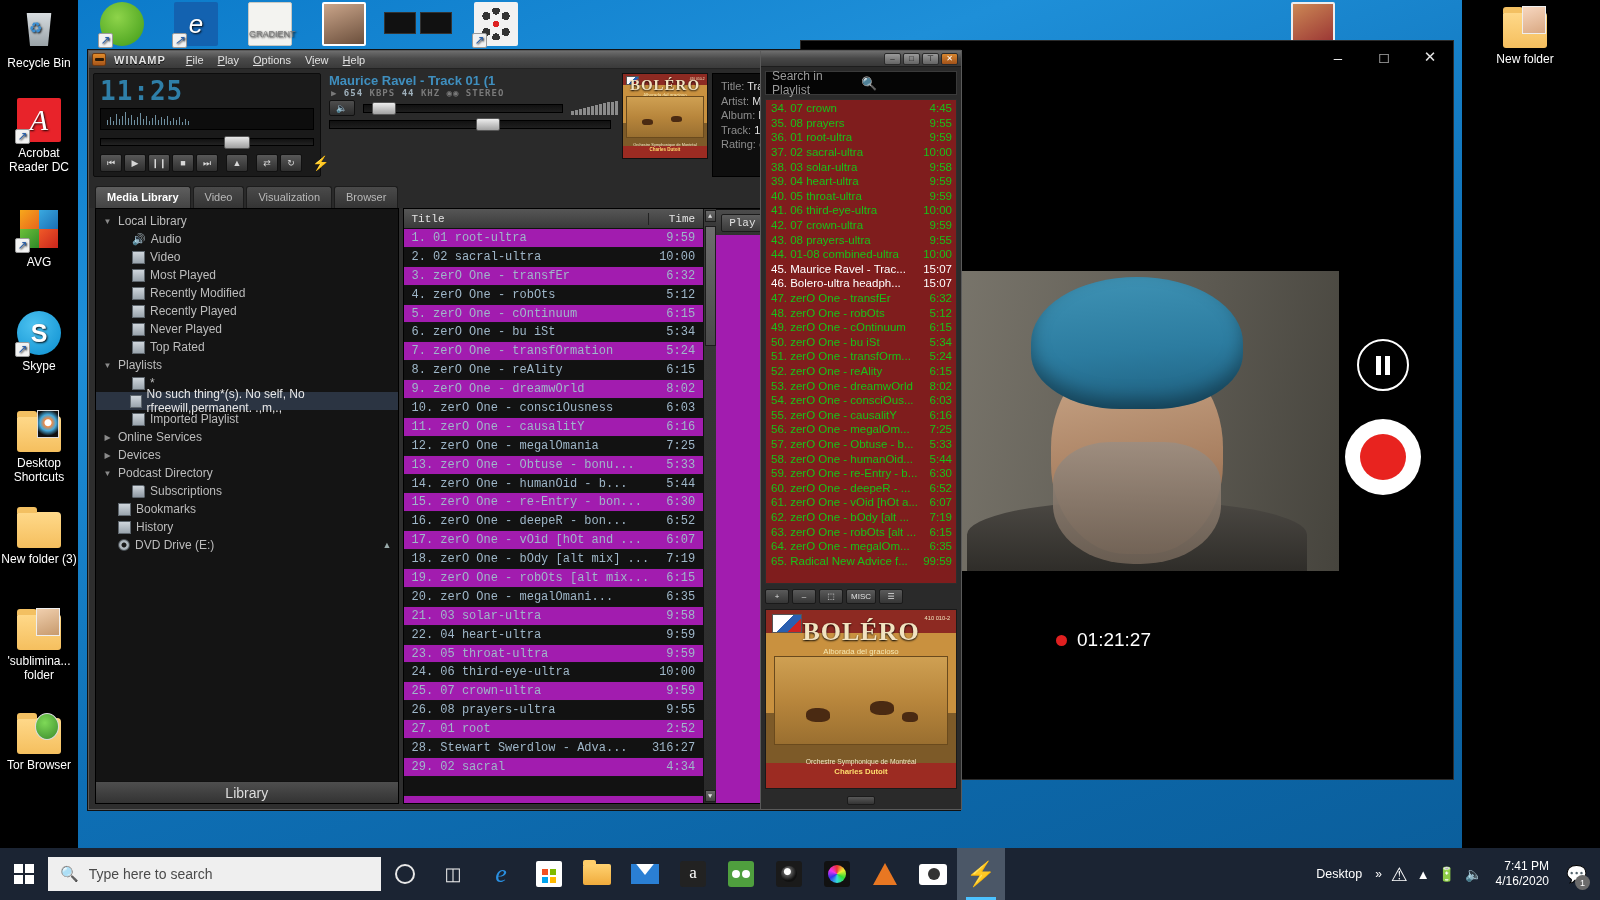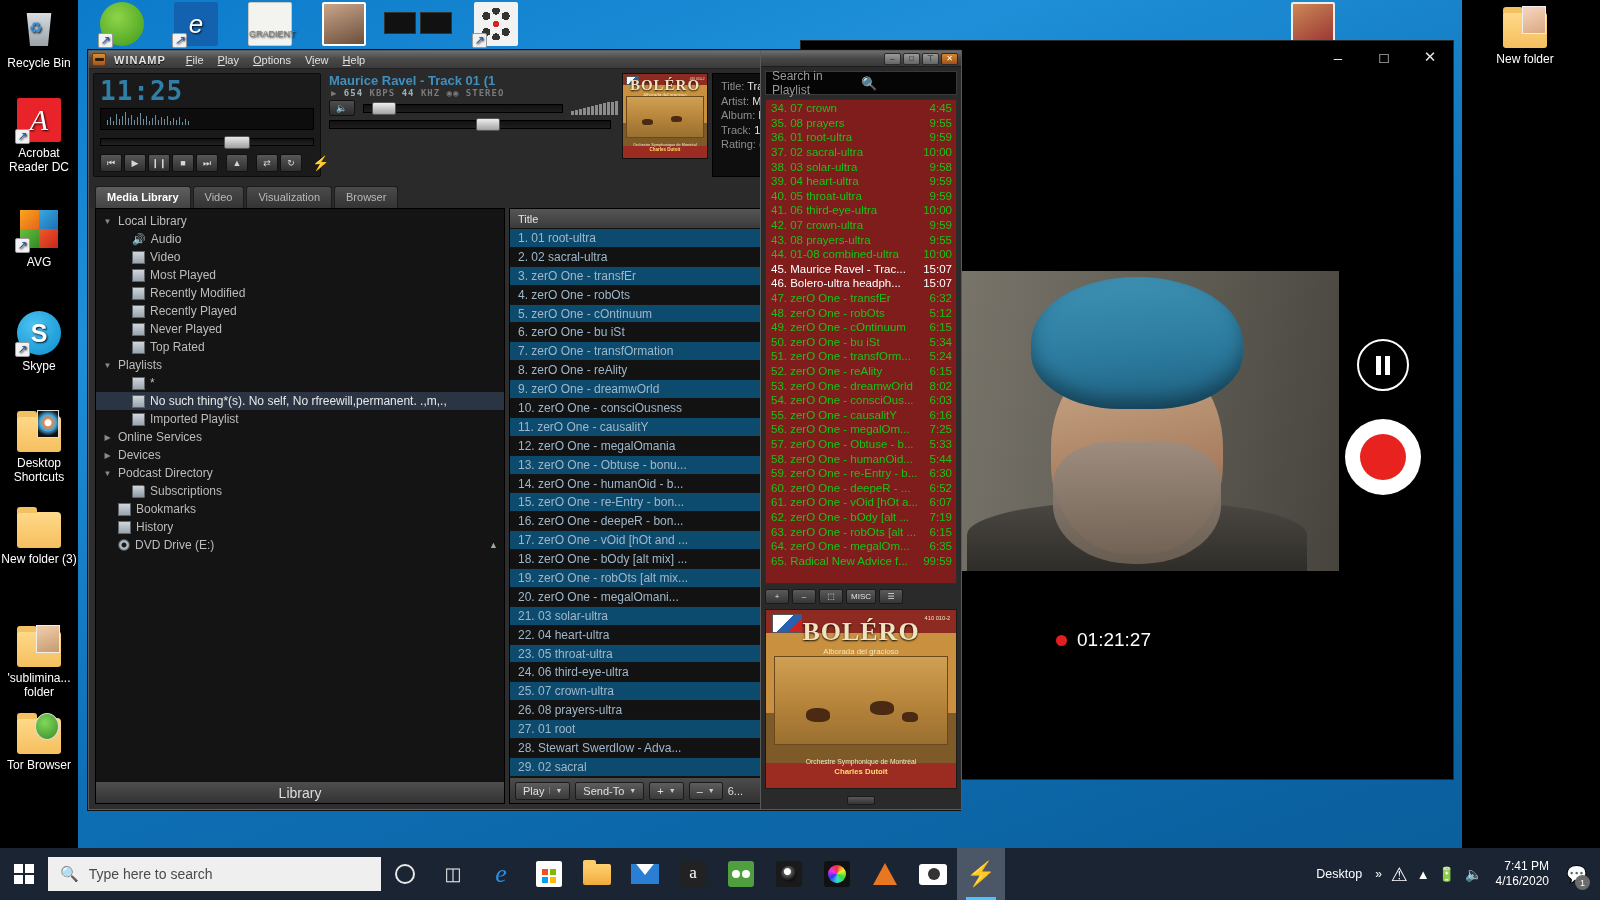--- a/index.html
+++ b/index.html
@@ -142,22 +142,22 @@
   .tico { width:13px; height:13px; display:inline-block; position:relative; }
   .ico-doc{background:linear-gradient(180deg,#cfd6dc,#9aa4ad);border:1px solid #5e666d;}
   .ico-folder{background:linear-gradient(180deg,#cfd6dc,#8e98a2);border:1px solid #5e666d;border-radius:1px 2px 1px 1px;}
   .ico-spk{color:#c3ccd3;font-size:11px;}
   .ico-disc{width:12px;height:12px;border-radius:50%;
     background:radial-gradient(circle,#1a1a1a 0 2px,#b9c2c9 3px,#7d868d 100%);border:1px solid #4a5055;}
   #ml-tree-foot { height:22px; background:linear-gradient(180deg,#4e4e4e,#333);
     border-top:1px solid #111; display:flex; align-items:center;
     justify-content:center; font-size:14px; color:#ddd; }
 
-  #ml-list { flex:1; background:#0c4a6e; border:1px solid #000;
-    display:flex; flex-direction:column; }
+  #ml-list { flex:1; background:#a21caf; border:1px solid #000;
+    display:flex; flex-direction:row;font-family:Liberation Mono, monospace; }
   #ml-head { display:flex; height:20px; background:linear-gradient(180deg,#565656,#3a3a3a);
     border-bottom:1px solid #111; font-size:11px; color:#e4e4e4; align-items:center; }
   #ml-head .c1 { flex:1; padding-left:8px; border-right:1px solid #222; }
   #ml-head .c2 { width:54px; text-align:right; padding-right:8px; }
   #ml-rows { flex:1; overflow:hidden; }
   .mlrow { display:flex; height:18.9px; align-items:center; font-size:12px;
     color:#9fb7c9; border-bottom:1px solid #141414; }
   .mlrow:nth-child(even){ background:#121212; }
   .mlrow .t { flex:1; padding-left:8px; white-space:nowrap; overflow:hidden; }
   .mlrow .d { width:54px; text-align:right; padding-right:8px; }
@@ -392,21 +392,21 @@
         border:1px solid #ddd;"></div>
     </div>
     <span>Desktop Shortcuts</span>
   </div>
 
   <div class="deskicon" style="left:1px;top:508px;">
     <div class="folder"></div>
     <span>New folder (3)</span>
   </div>
 
-  <div class="deskicon" style="left:1px;top:610px;margin-top:17px;">
+  <div class="deskicon" style="left:1px;top:610px;">
     <div class="folder">
       <div style="position:absolute;right:1px;top:-6px;width:24px;height:28px;
         background:linear-gradient(160deg,#f0cfae,#c79a6d);border:1px solid #eee;"></div>
     </div>
     <span>'sublimina... folder</span>
   </div>
 
   <div class="deskicon" style="left:1px;top:714px;">
     <div class="folder">
       <div style="position:absolute;right:2px;top:-5px;width:24px;height:27px;border-radius:50%;

